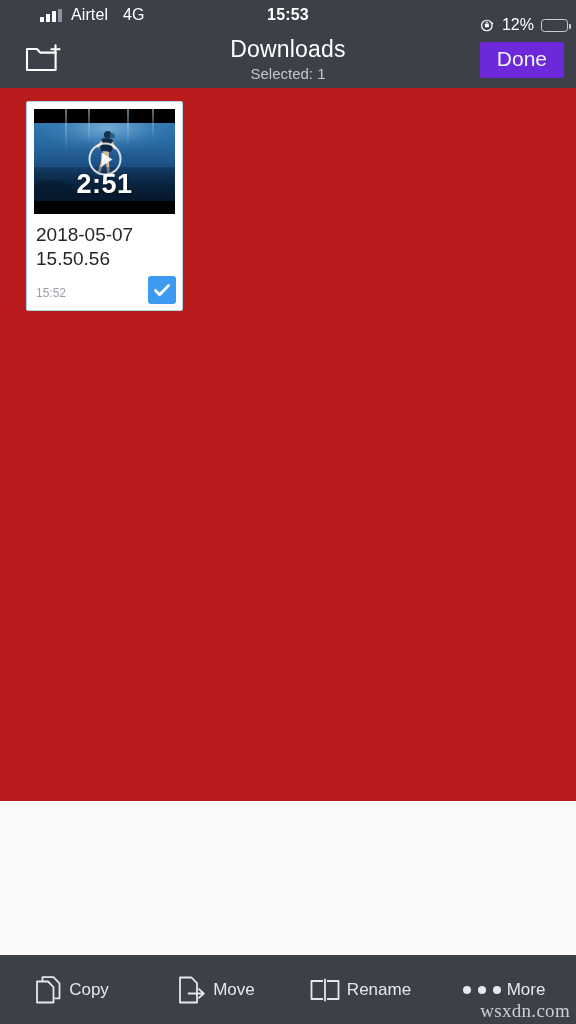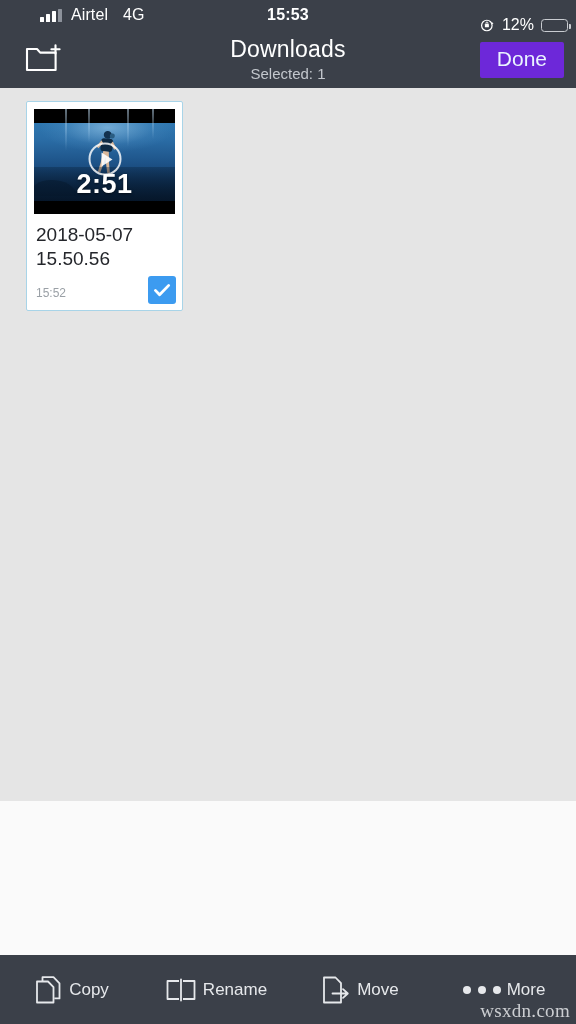--- a/index.html
+++ b/index.html
@@ -48,21 +48,21 @@
   .nav-sub{ color:#c3c7cd; font-size:15px; line-height:19px; margin-top:1px; }
   .done-btn{
     position:absolute; right:12px; top:12px;
     background:#6d28d9; color:#eaf4ff;
     border:none; border-radius:2px;
     font-size:21px; font-family:"Liberation Sans", sans-serif;
     padding:5px 17px 7px; cursor:pointer;
   }
 
   
-  .content{ position:absolute; top:88px; left:0; width:576px; height:713px; background:#e5e5e5; padding:13px 0 0 26px; }
+  .content{ position:absolute; top:88px; left:0; width:576px; height:713px; background:#b91c1c; padding:13px 0 0 26px; }
   .grid{ display:flex; flex-wrap:wrap; gap:14px; }
 
   .card{
     width:157px; background:#ffffff;
     border:1.5px solid #a8d4e8; border-radius:2px;
     display:flex; flex-direction:column;
     cursor:pointer;
   }
   .thumb{
     position:relative; margin:7px 7px 0 7px; height:105px;
@@ -231,37 +231,37 @@
         <svg width="28" height="30" viewBox="0 0 28 30">
           <path d="M2 6.5h11l5.5 5.6v15.4H2z" fill="none" stroke="#e6e8eb" stroke-width="1.8" stroke-linejoin="round"></path>
           <path d="M7.5 6.5V2.2h11l6 6.1v15.1h-5.2" fill="none" stroke="#e6e8eb" stroke-width="1.8" stroke-linejoin="round"></path>
         </svg>
       </span>
       <span class="tb-label">Copy</span>
     </div>
 
     <div class="tb-item">
       <span class="tb-ico">
+        <svg width="30" height="30" viewBox="0 0 30 30">
+          <path d="M3 2.5h11.5L20 8.2v19.3H3z" fill="none" stroke="#e6e8eb" stroke-width="1.8" stroke-linejoin="round"></path>
+          <path d="M11.5 18.5h15M22 14.2l4.8 4.3-4.8 4.3" fill="none" stroke="#e6e8eb" stroke-width="1.8" stroke-linecap="round" stroke-linejoin="round"></path>
+        </svg>
+      </span>
+      <span class="tb-label">Move</span>
+    </div>
+
+    <div class="tb-item">
+      <span class="tb-ico">
         <svg width="32" height="24" viewBox="0 0 32 24">
           <path d="M14 3H2.5v18H14" fill="none" stroke="#e6e8eb" stroke-width="1.8" stroke-linejoin="round"></path>
           <path d="M18 3h11.5v18H18" fill="none" stroke="#e6e8eb" stroke-width="1.8" stroke-linejoin="round"></path>
           <path d="M16 1.5v21" stroke="#e6e8eb" stroke-width="1.8" stroke-linecap="round"></path>
         </svg>
       </span>
       <span class="tb-label">Rename</span>
-    </div>
-
-    <div class="tb-item">
-      <span class="tb-ico">
-        <svg width="30" height="30" viewBox="0 0 30 30">
-          <path d="M3 2.5h11.5L20 8.2v19.3H3z" fill="none" stroke="#e6e8eb" stroke-width="1.8" stroke-linejoin="round"></path>
-          <path d="M11.5 18.5h15M22 14.2l4.8 4.3-4.8 4.3" fill="none" stroke="#e6e8eb" stroke-width="1.8" stroke-linecap="round" stroke-linejoin="round"></path>
-        </svg>
-      </span>
-      <span class="tb-label">Move</span>
     </div>
 
 
     <div class="tb-item">
       <span class="dots">
           <span></span>
           <span></span>
           <span></span>
         </span>
       <span class="tb-label">More</span>

